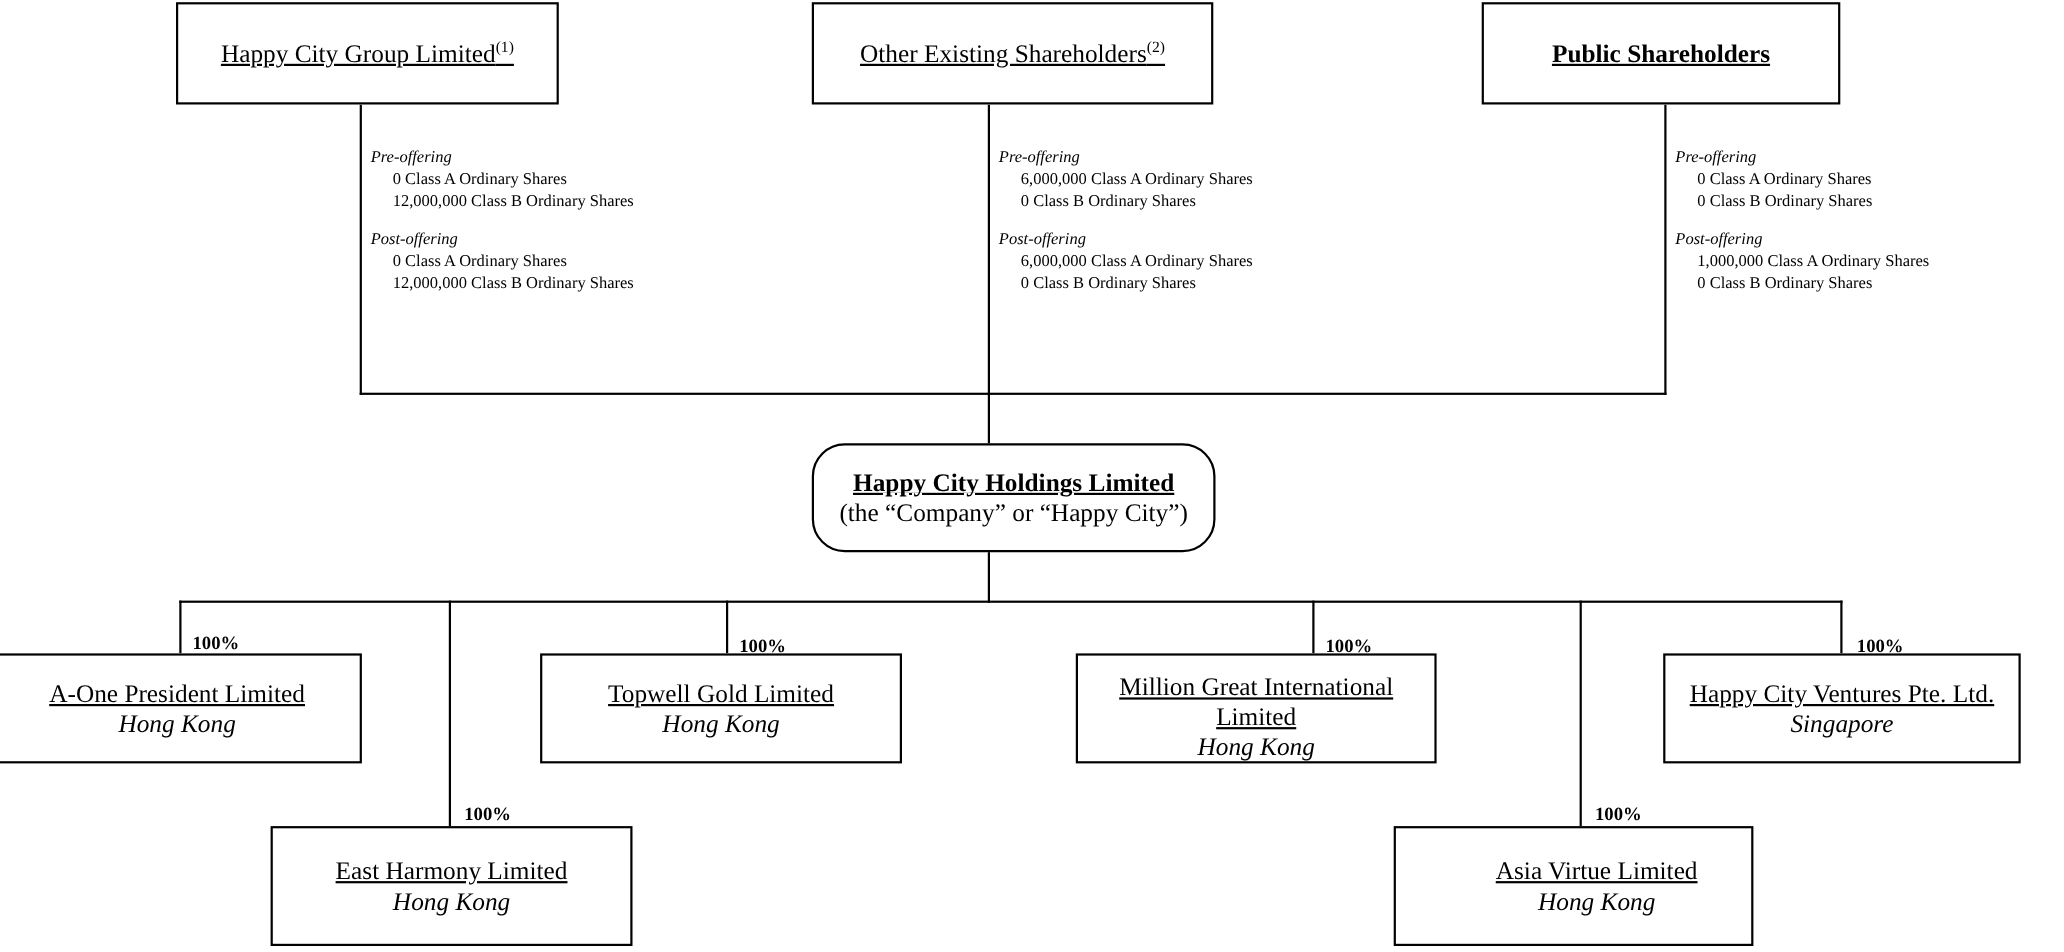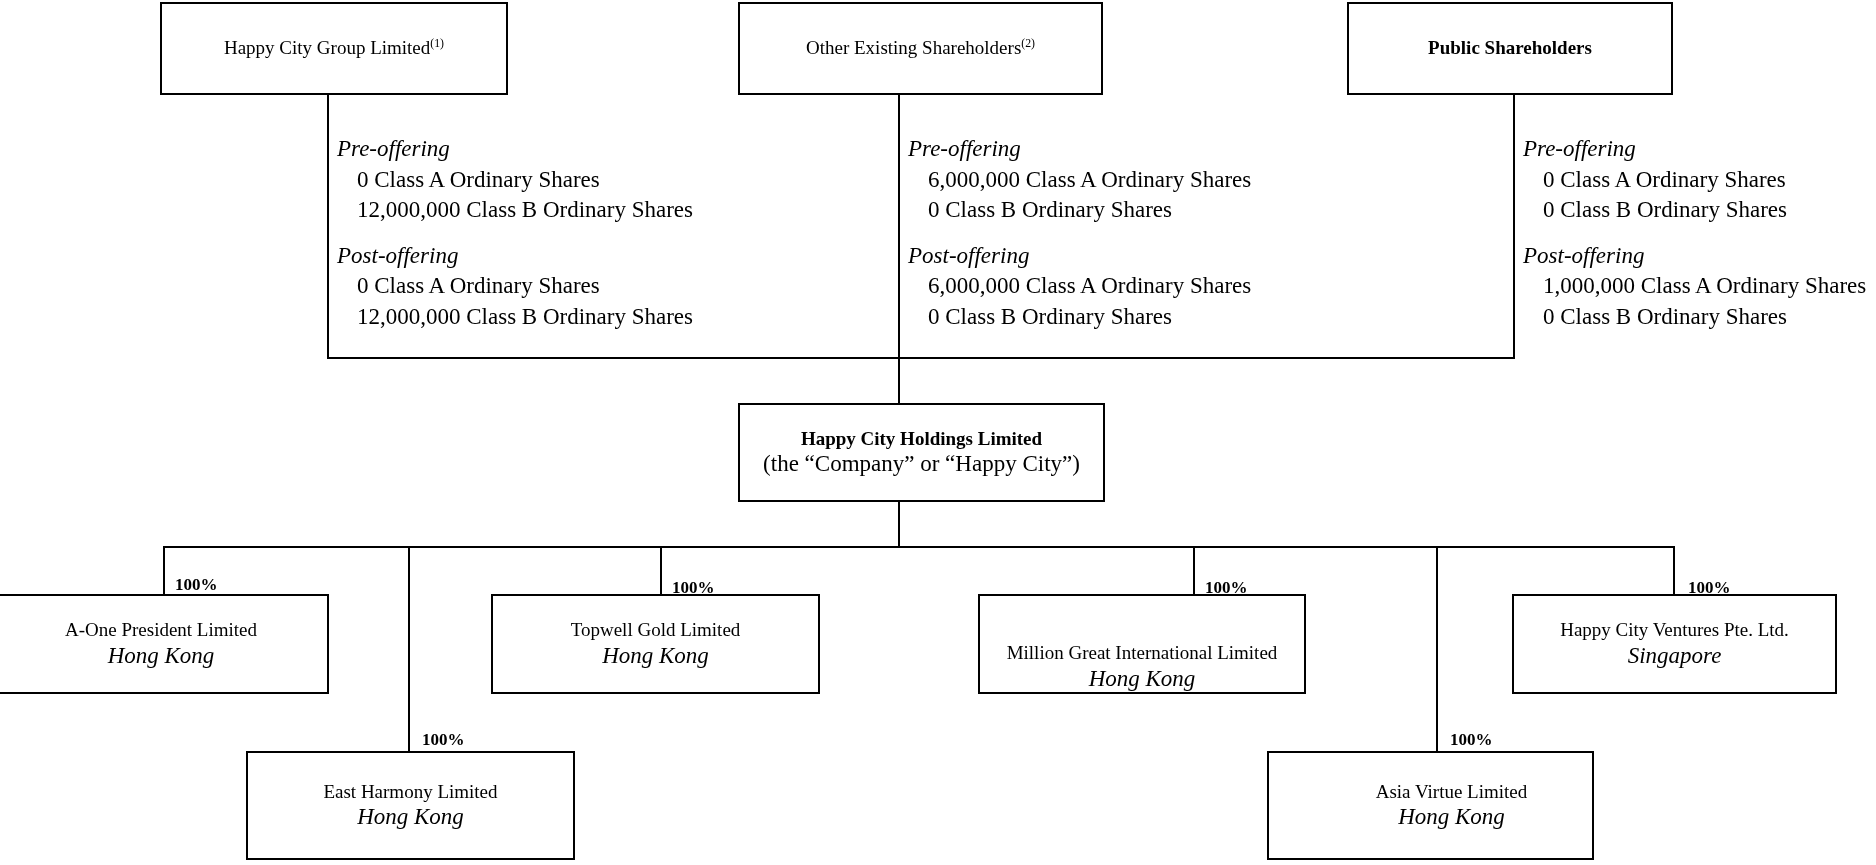--- a/index.html
+++ b/index.html
@@ -25,22 +25,23 @@
     background: #ffffff;
     display: flex;
     flex-direction: column;
     align-items: center;
     justify-content: center;
     text-align: center;
     line-height: 1.18;
     z-index: 3;
   }
   .box .nm {
-    font-size: 19px;
-    white-space: nowrap;
+    font-size: 23px;
+    white-space: nowrap;
+    text-decoration: underline;
   }
   .box .nm.wrap { white-space: normal; }
   .box .nm.bold { font-weight: bold; }
   .box .sub {
     font-size: 23px;
     font-style: italic;
     white-space: nowrap;
   }
   .box .sub.roman { font-style: normal; }
   .box sup {
@@ -60,21 +61,21 @@
     position: absolute;
     height: 0;
     border-top: 2px solid #000000;
     z-index: 1;
   }
 
   
   .details {
     position: absolute;
     z-index: 2;
-    font-size: 23px;
+    font-size: 15px;
     line-height: 1.33;
     white-space: nowrap;
   }
   .details .hd {
     font-style: italic;
   }
   .details .ln {
     font-style: normal;
     margin-left: 20px;
   }
@@ -143,21 +144,21 @@
   <div class="details" style="left:1523px; top:134px;">
     <div class="hd">Pre-offering</div>
     <div class="ln">0 Class A Ordinary Shares</div>
     <div class="ln">0 Class B Ordinary Shares</div>
     <div class="gap"></div>
     <div class="hd">Post-offering</div>
     <div class="ln">1,000,000 Class A Ordinary Shares</div>
     <div class="ln">0 Class B Ordinary Shares</div>
   </div>
 
-  <div class="box" style="left:738px; top:403px; width:367px; height:99px;">
+  <div class="box" style="left:738px; top:403px; width:367px; height:99px;border-radius:30px;">
     <div class="nm bold">Happy City Holdings Limited</div>
     <div class="sub roman">(the “Company” or “Happy City”)</div>
   </div>
 
   <div class="vline" style="left:898px; top:502px; height:46px;"></div>
 
   <div class="hline" style="left:163px; top:546px; width:1512px;"></div>
 
   <div class="vline" style="left:163px; top:546px; height:48px;"></div>
   <div class="vline" style="left:408px; top:546px; height:205px;"></div>

